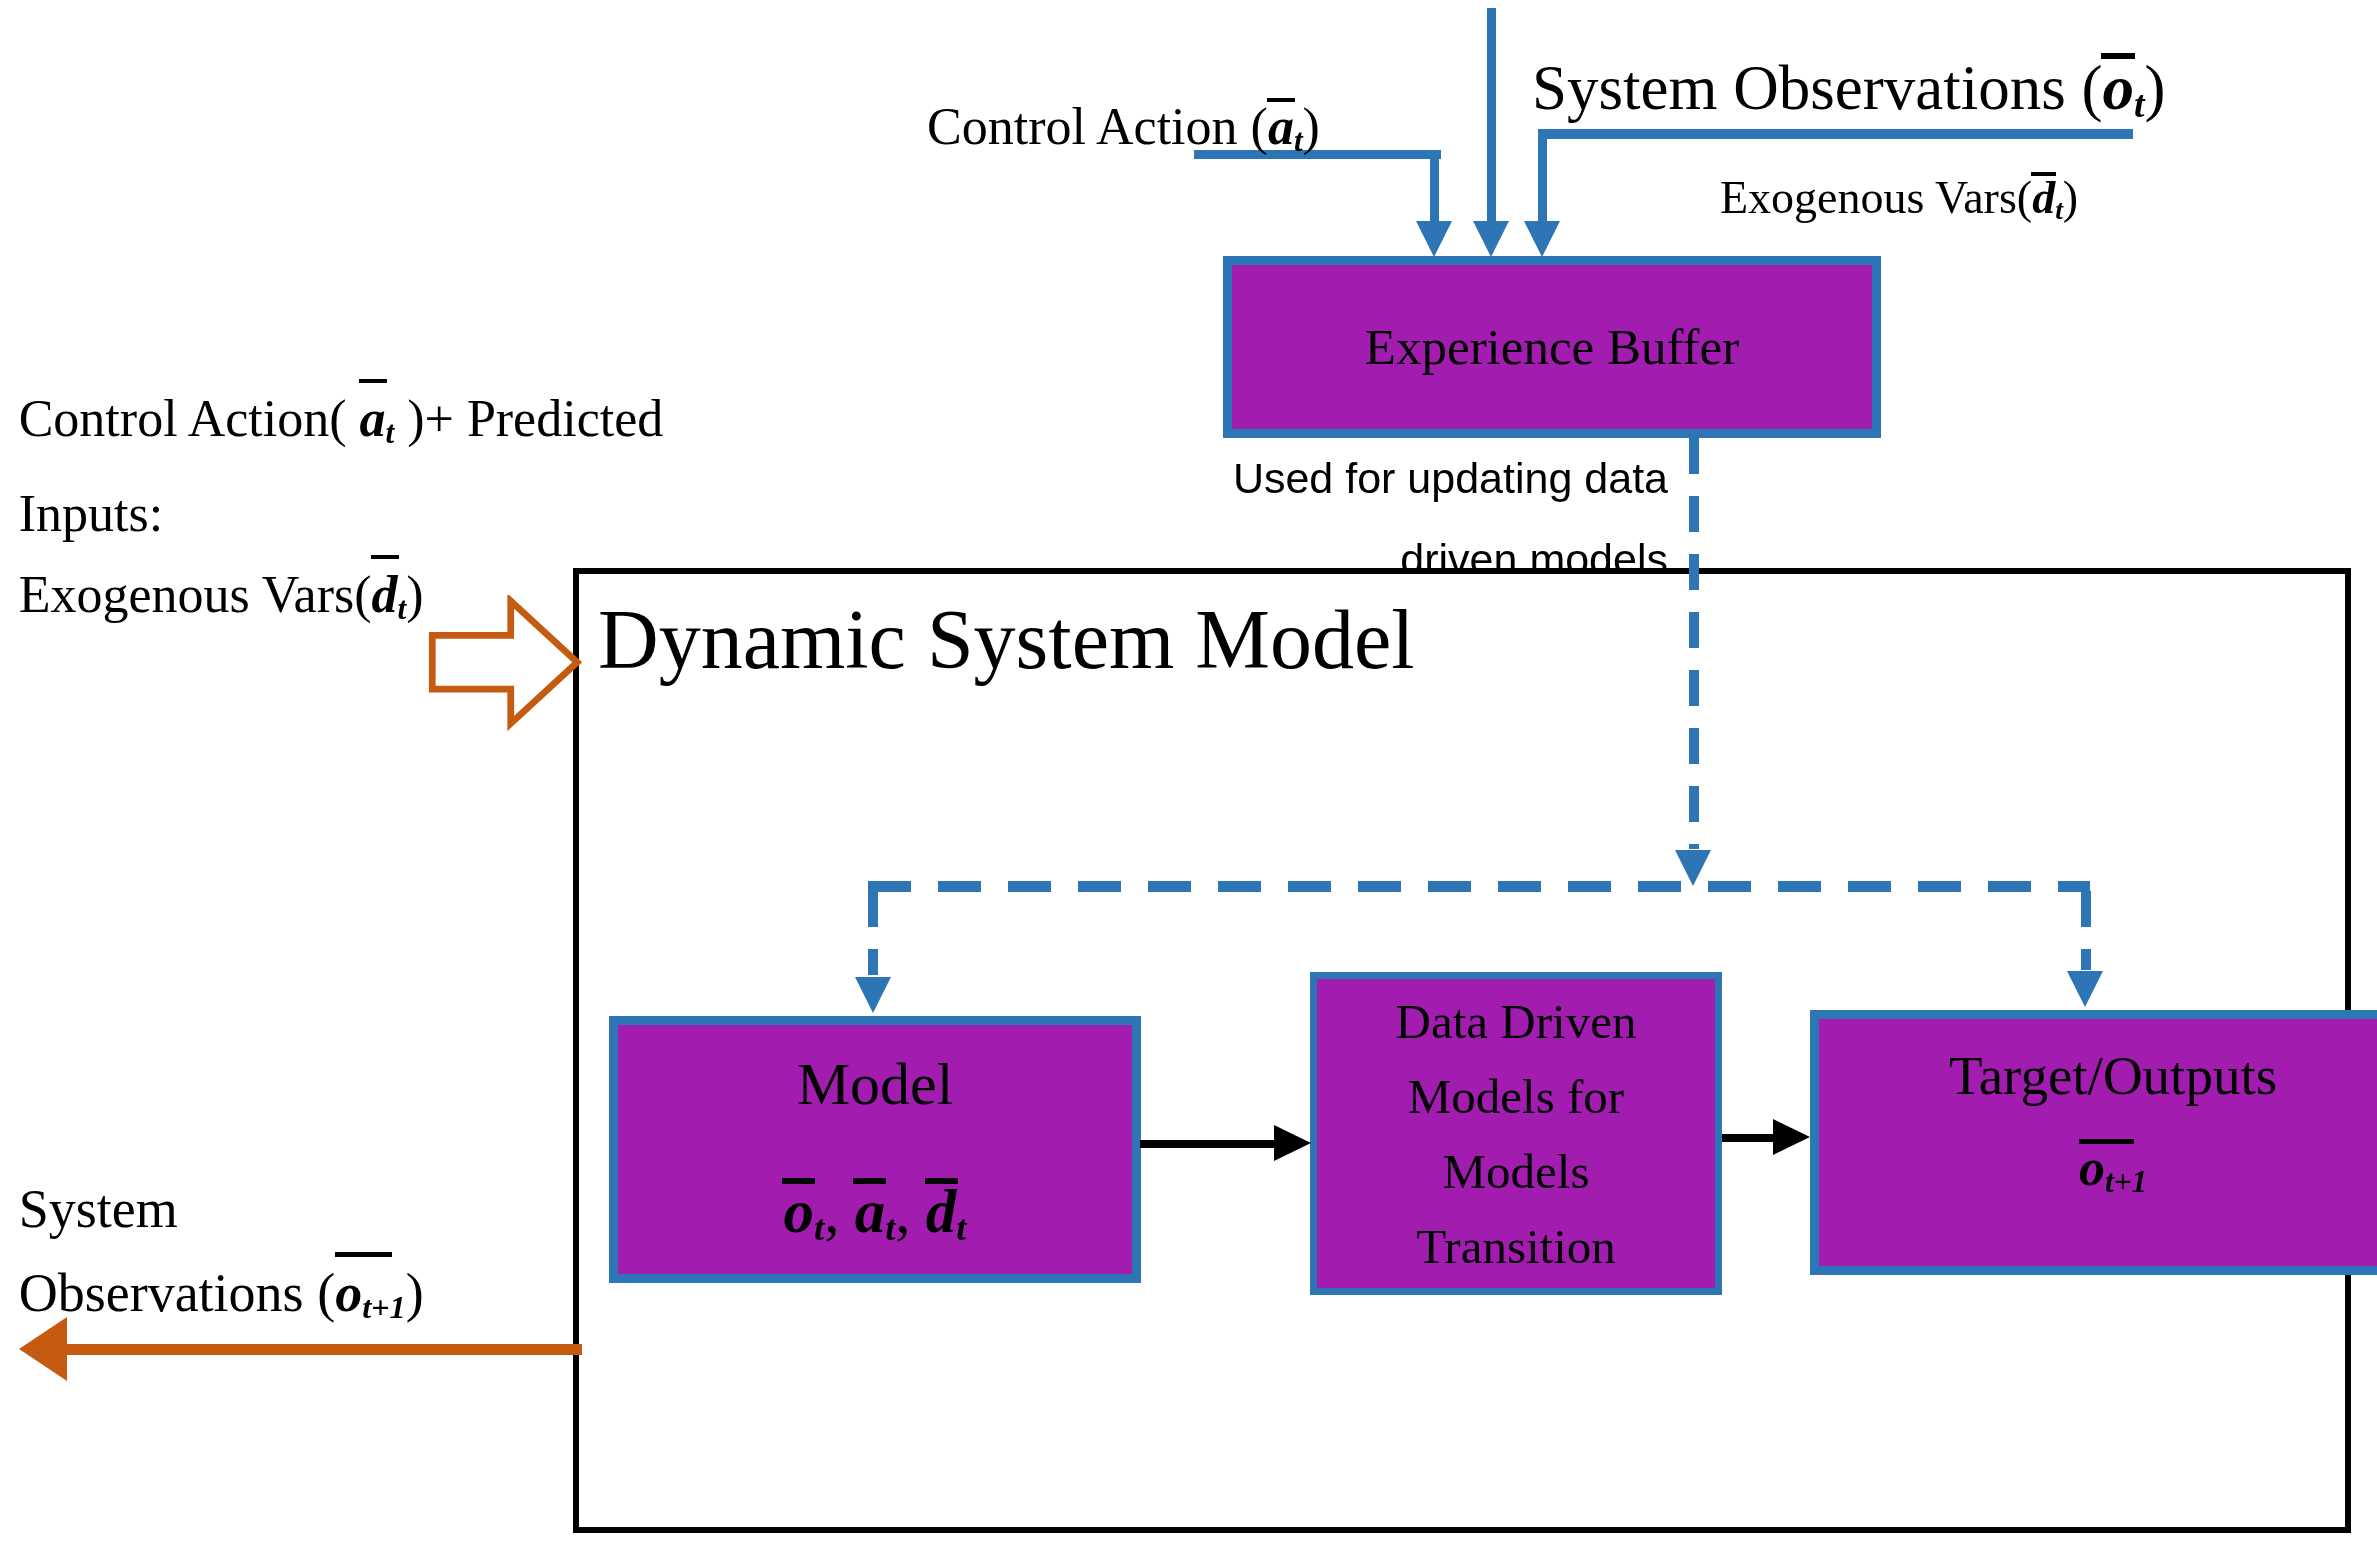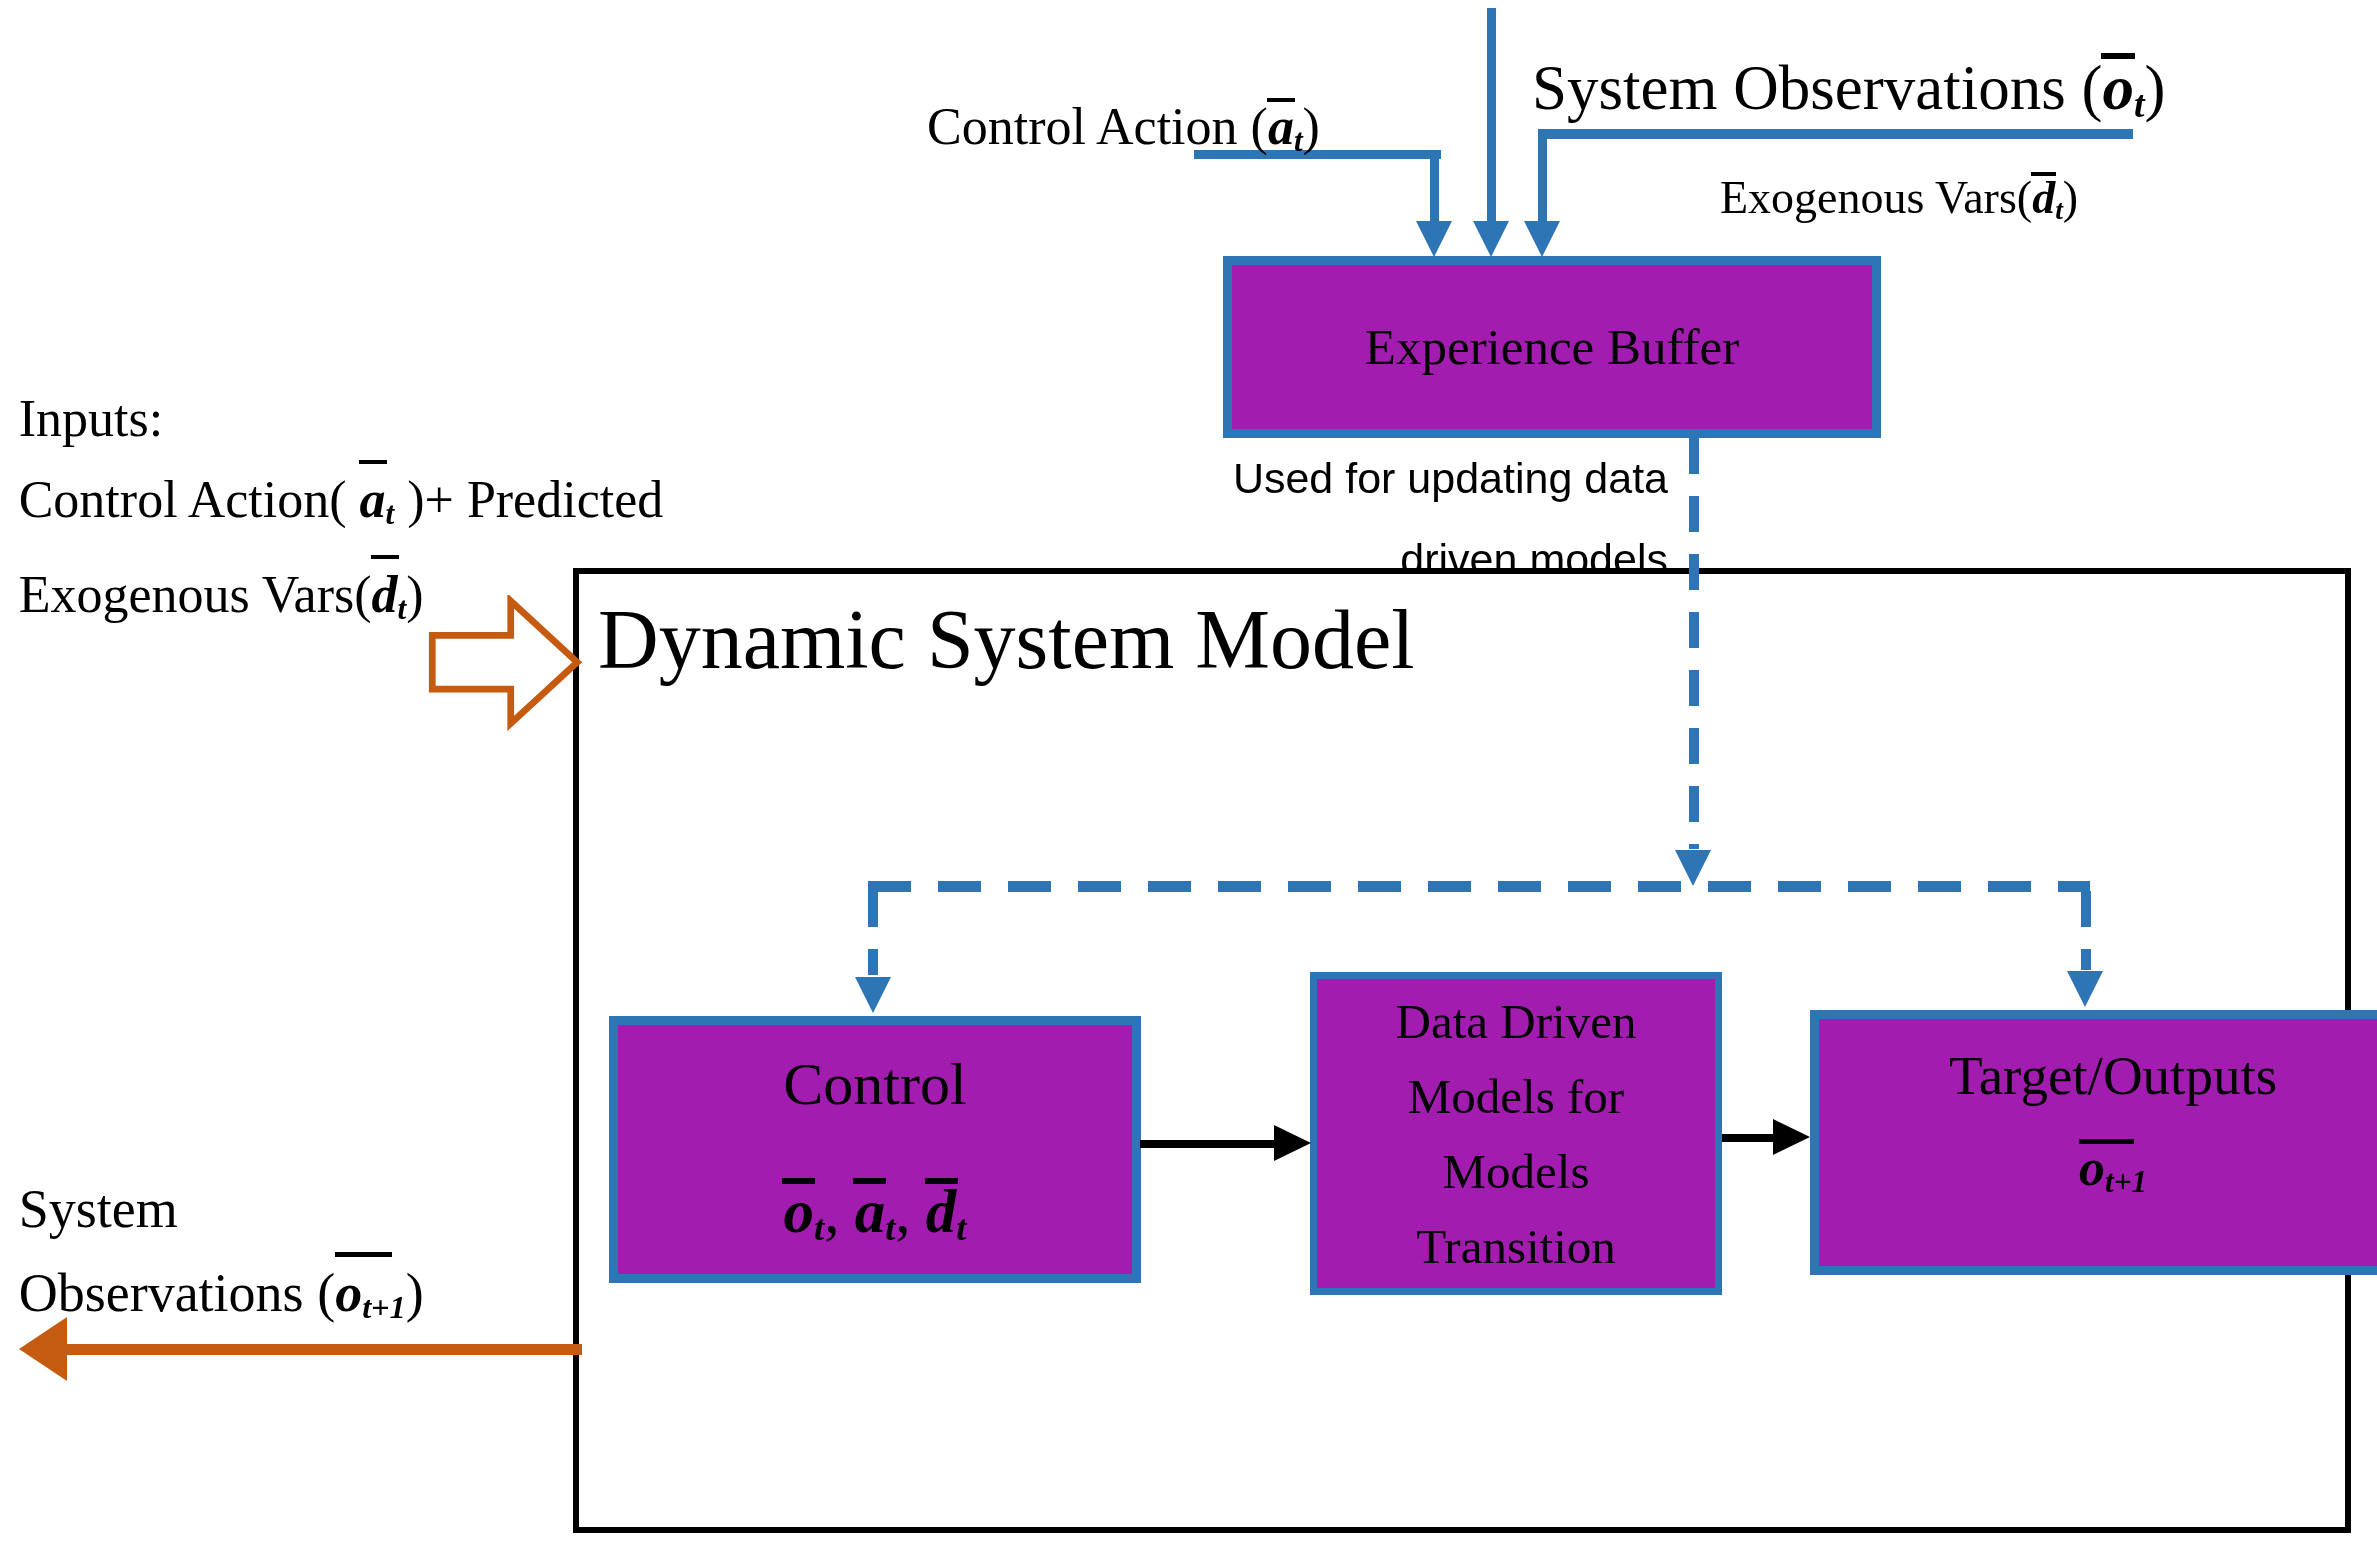--- a/index.html
+++ b/index.html
@@ -78,35 +78,35 @@
 
   <div class="dash-v" style="left:1689px;top:438px;height:411px;"></div>
   <div class="tri-down" style="left:1675px;top:850px;"></div>
   <div class="dash-h" style="left:868px;top:881px;width:1222px;"></div>
   <div class="dash-v" style="left:868px;top:891px;height:84px;"></div>
   <div class="tri-down" style="left:855px;top:977px;"></div>
   <div class="dash-v" style="left:2081px;top:891px;height:79px;"></div>
   <div class="tri-down" style="left:2067px;top:971px;"></div>
 
   <div class="abs" style="left:18.7px;top:378px;font-size:52px;line-height:81px;white-space:nowrap;">
-    <div>Inputs:</div>
     <div>
       <span>Control Action( </span><span class="ov mvar">a</span><span class="msub">t</span><span> )+ Predicted</span>
     </div>
+    <div>Inputs:</div>
     <div>
       <span>Exogenous Vars(</span><span class="ov mvar">d</span><span class="msub">t</span><span>)</span>
     </div>
   </div>
 
   <svg class="abs" style="left:426px;top:595px;" width="159" height="136" viewBox="0 0 212 182">
     <polygon points="8,54 113,54 113,8 202,90 113,172 113,126 8,126" fill="#ffffff" stroke="#C55A11" stroke-width="9" stroke-linejoin="miter"></polygon>
   </svg>
 
   <div class="bluebox" style="left:609px;top:1016px;width:532px;height:267px;row-gap:10.5px;">
-    <div style="font-size:60px;">Control</div>
+    <div style="font-size:60px;">Model</div>
     <div style="font-size:61px;margin-top:48px;">
       <span class="ov mvar">o</span><span class="msub">t</span><span>, </span><span class="ov mvar">a</span><span class="msub">t</span><span>, </span><span class="ov mvar">d</span><span class="msub">t</span>
     </div>
   </div>
 
   <div class="bluebox" style="left:1310px;top:972px;width:412px;height:323px;border-width:7.5px;">
     <div style="font-size:49px;line-height:75px;">
       <div>Data Driven</div>
       <div>Models for</div>
       <div>Models</div>

